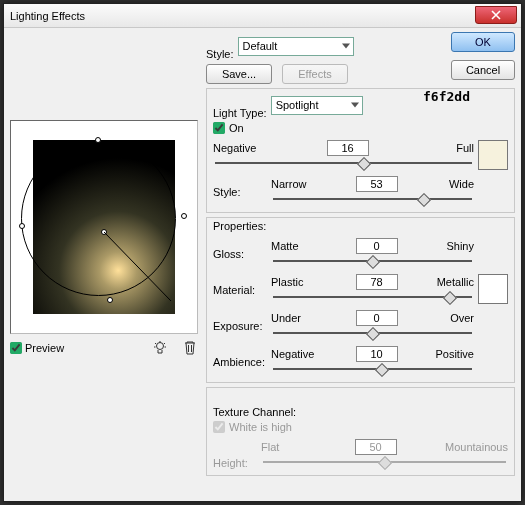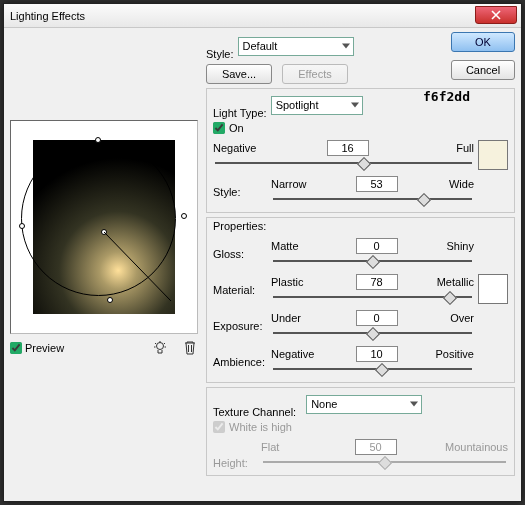--- a/index.html
+++ b/index.html
@@ -251,24 +251,20 @@
                 <div class="thumb" style="left:55%"></div>
               </div>
           </div>
           <div style="width:34px"></div>
         </div>
       </fieldset>
 
       <fieldset class="grp texture">
         <div class="row">
           <span class="lbl">Texture Channel:</span>
-          <div class="select tex">
-            <span>None</span>
-              <span class="arrow"></span>
-          </div>
         </div>
         <div class="row">
           <input type="checkbox" class="chk" checked="" disabled="" style="">
           <span class="disabled-text">White is high</span>
         </div>
         <div class="height-row">
           <div class="name disabled-text">Height:</div>
           <div class="stack" style="flex:1">
             <div class="minmax">
                 <span class="minl disabled-text">Flat</span>

